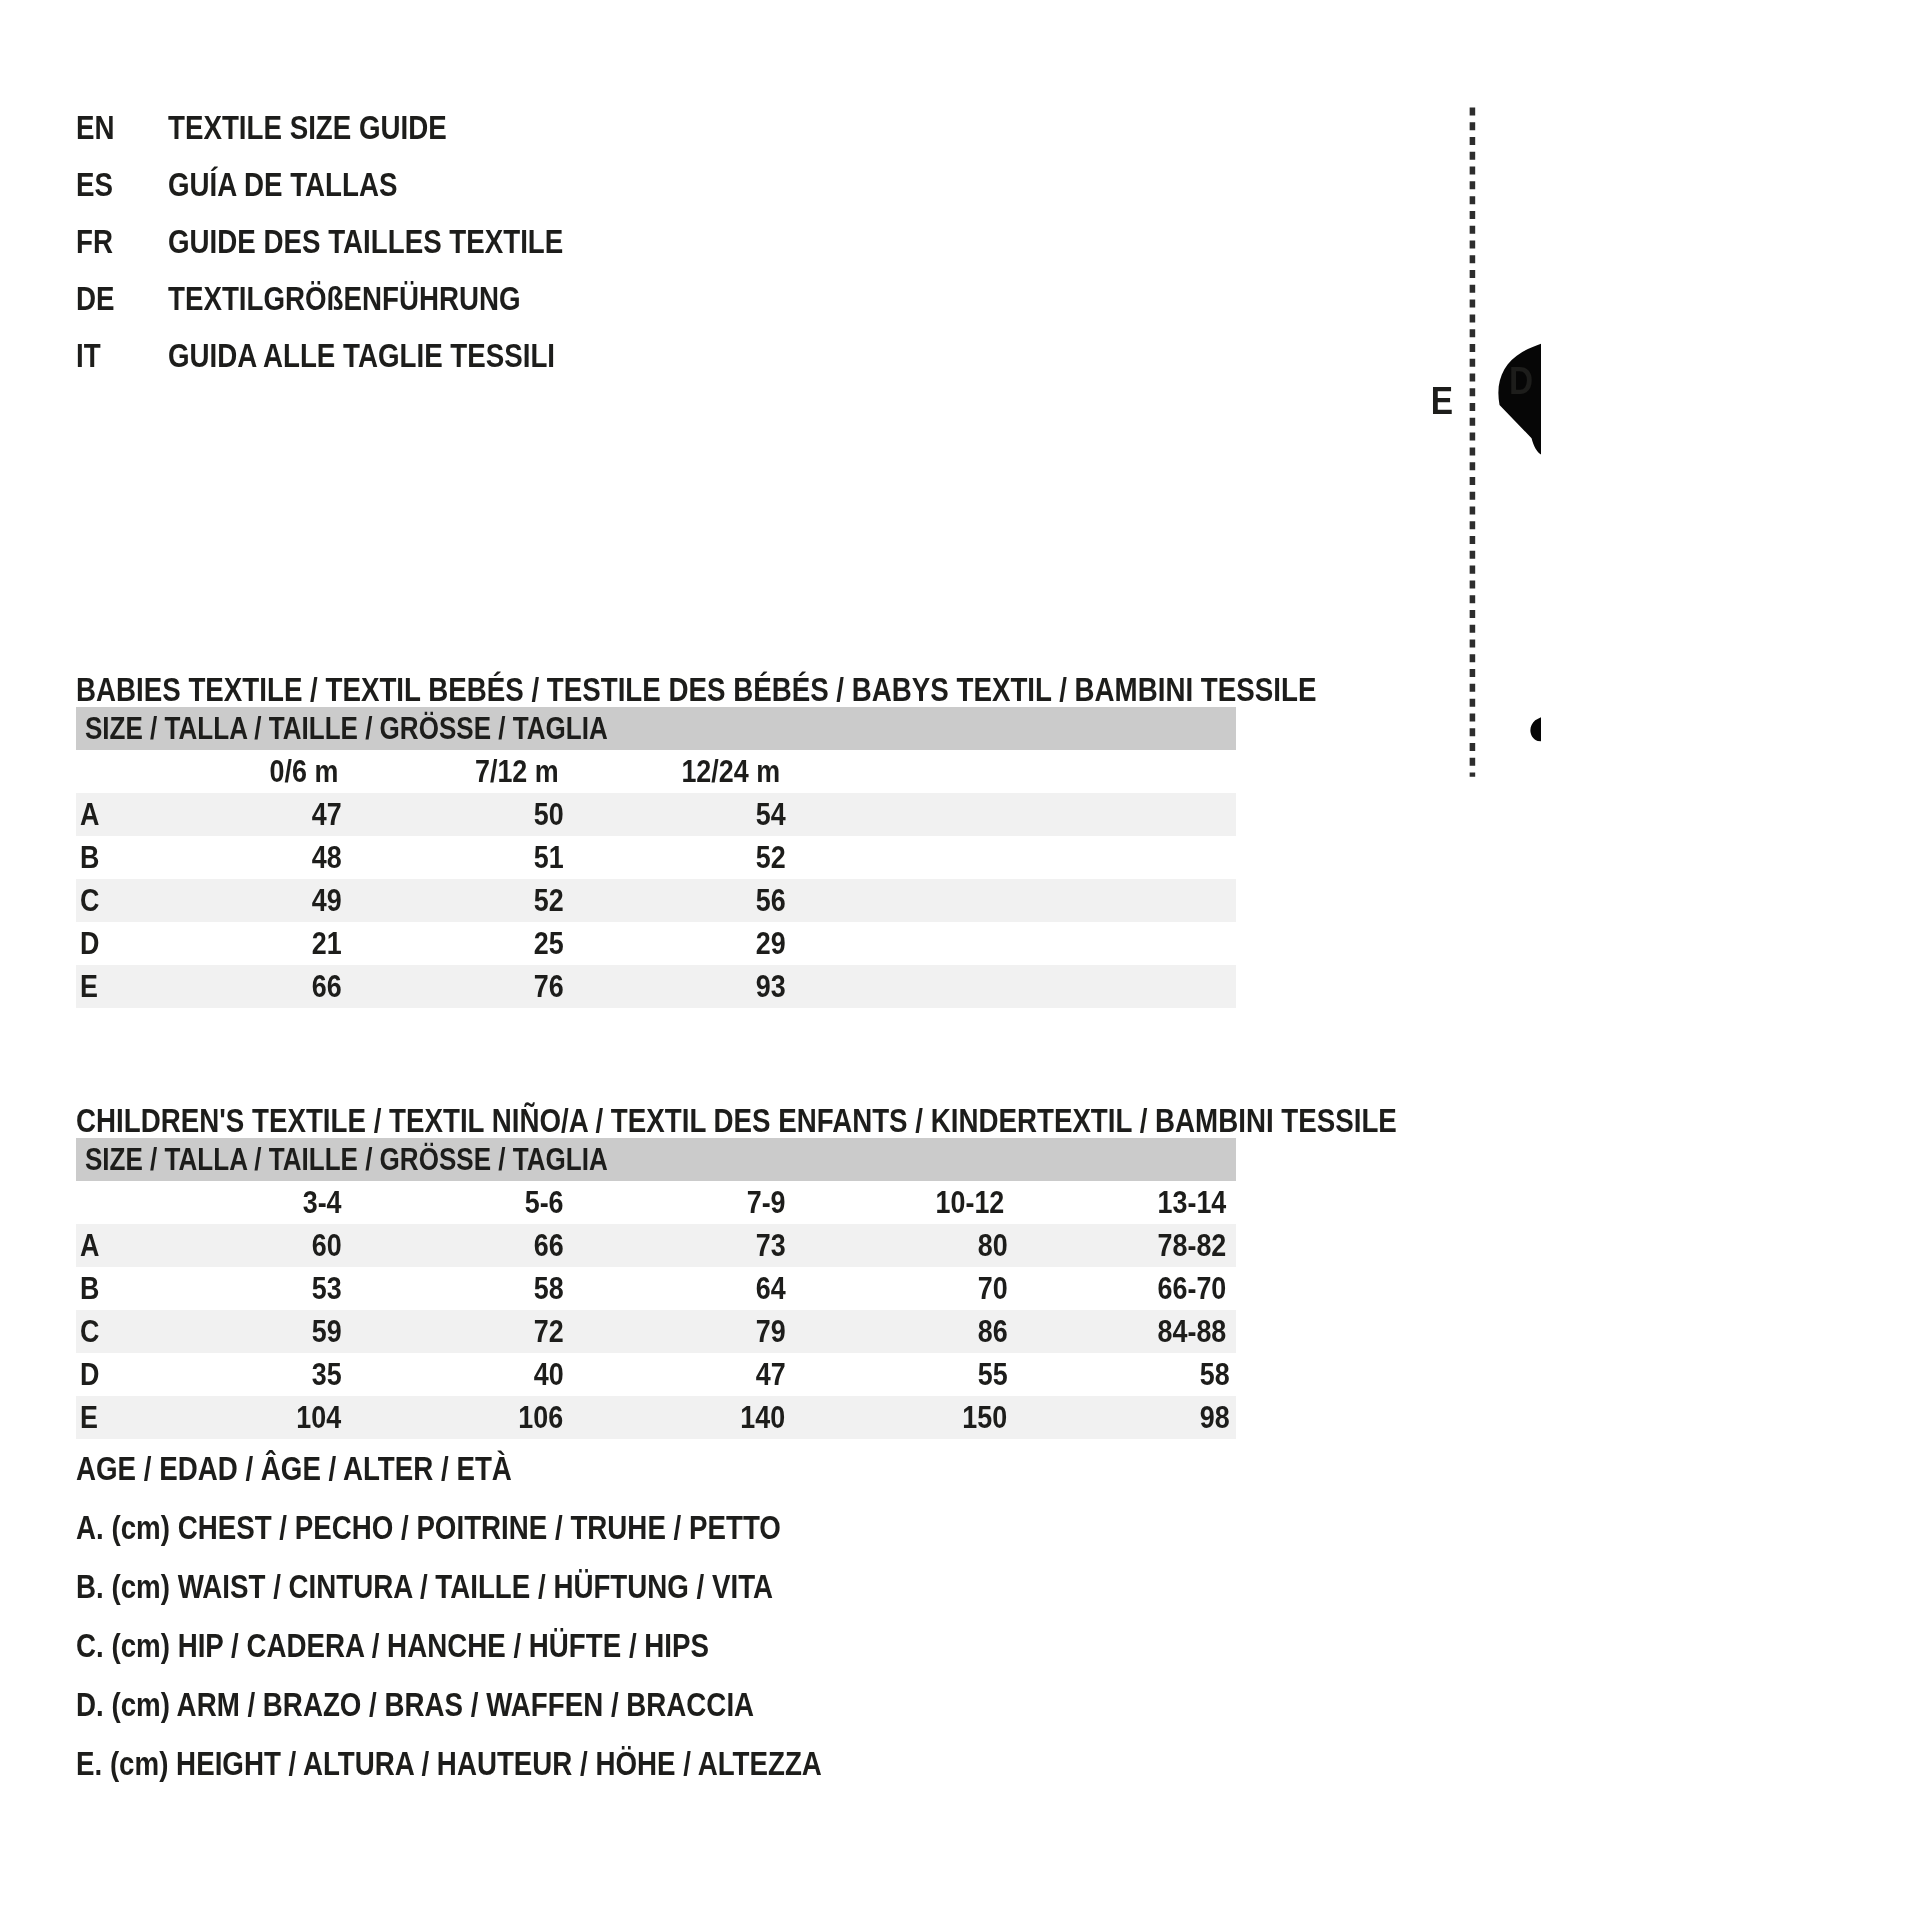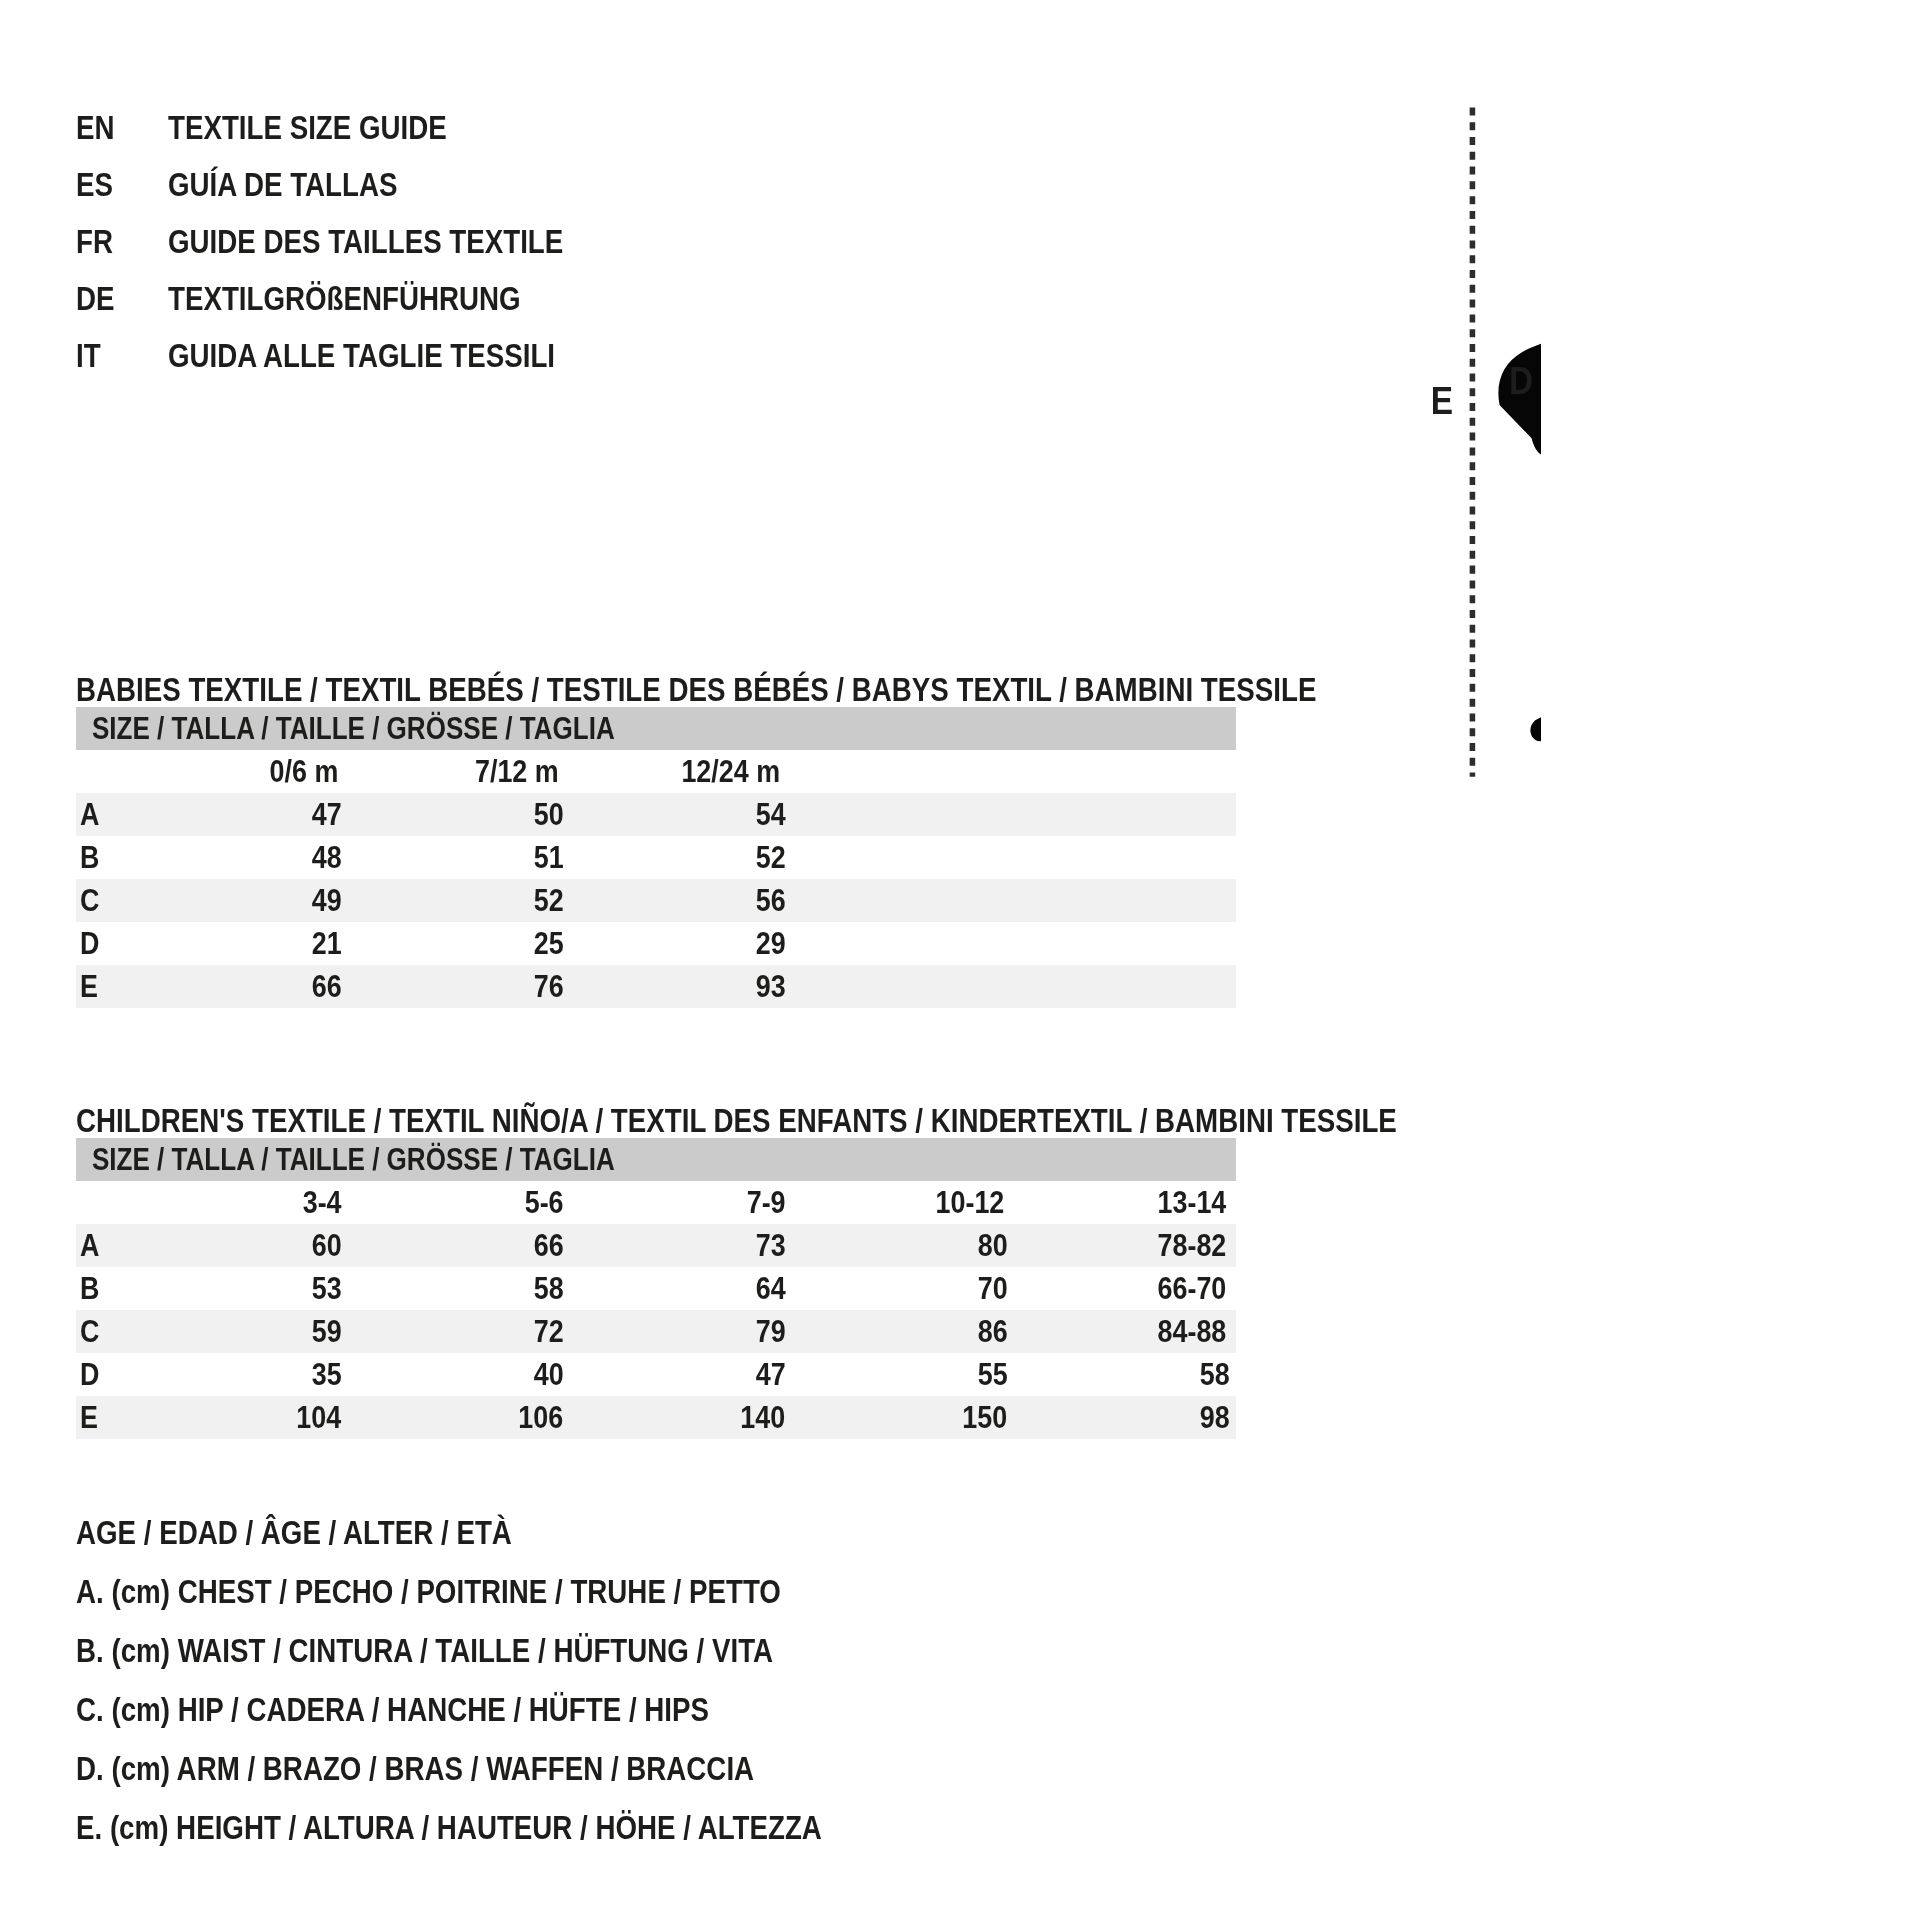--- a/index.html
+++ b/index.html
@@ -27,36 +27,36 @@
 
   
   .section-title { position: absolute; left: 76px; font-size: 33px; line-height: 35px; margin-top: 36px; }
   .title-babies { top: 636px; }
   .title-children { top: 1067px; }
 
   
   .size-bar {
     position: absolute; left: 76px; width: 1160px; height: 43px;
     background: #cbcbcb; font-size: 31px; line-height: 43px;
-    padding-left: 16px; box-sizing: border-box;
+    padding-left: 9px; box-sizing: border-box;
   }
   .bar-babies { top: 707px; }
   .bar-children { top: 1138px; }
 
   
   .tbl { position: absolute; left: 76px; width: 1160px; font-size: 32px; }
   .tbl-babies { top: 750px; }
   .tbl-children { top: 1181px; }
   .trow { display: flex; height: 43px; align-items: center; }
   .trow.stripe { background: #f1f1f1; }
   .tl { width: 47px; padding-left: 3.7px; box-sizing: border-box; }
   .tc { width: 222px; text-align: right; }
 
   
-  .legend { position: absolute; left: 76px; top: 1503px; font-size: 33px; }
+  .legend { position: absolute; left: 76px; top: 1439px; font-size: 33px; }
   .legend-row { height: 59px; display: flex; align-items: center; }
 </style>
 </head>
 <body>
 
 <div class="canvas">
 
   <div class="lang">
     <div class="lang-row">
       <span class="lang-code"><span class="cond">EN</span></span>

